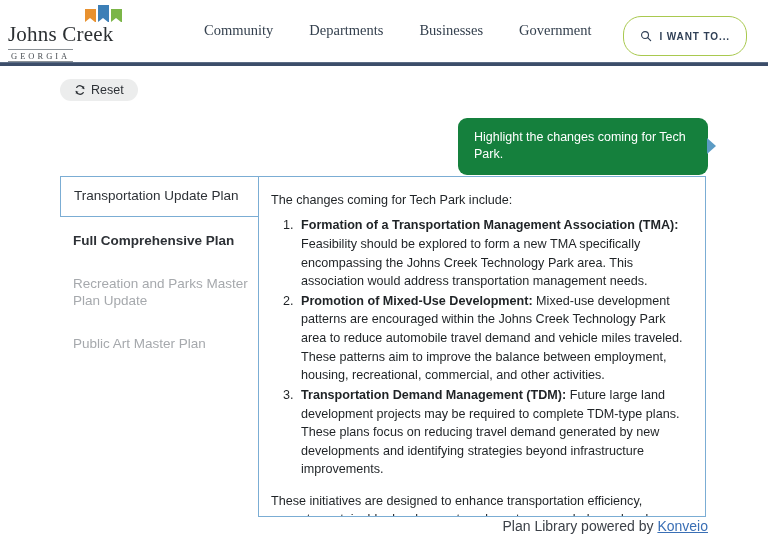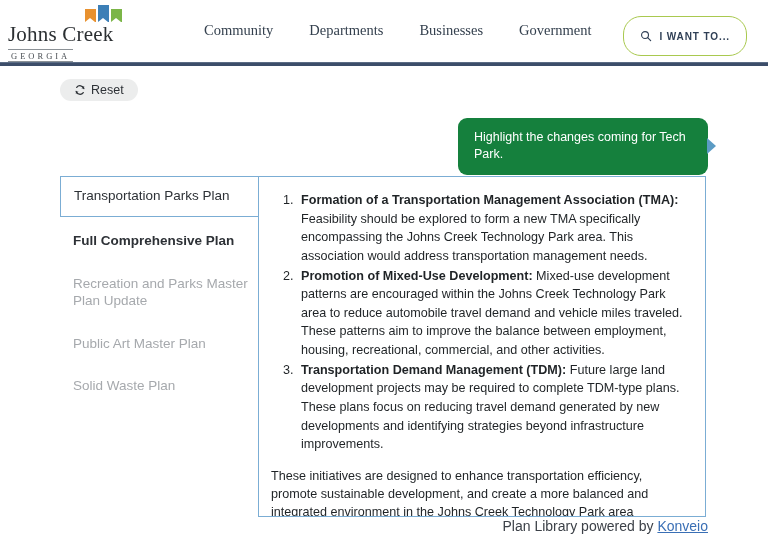--- a/index.html
+++ b/index.html
@@ -287,29 +287,29 @@
     <path d="M2.4 13.4l0.2-3.7 3.5 0.6z" fill="#2d3136"></path>
   </svg>
   <span class="reset-label">Reset</span>
 </div>
 
 <div class="user-bubble-wrap">
   <div class="user-bubble">Highlight the changes coming for Tech Park.</div>
 </div>
 
 <div class="plan-sidebar">
-  <div class="plan-item selected">Transportation Parks Plan</div>
+  <div class="plan-item selected">Transportation Update Plan</div>
   <div class="plan-item active">Full Comprehensive Plan</div>
   <div class="plan-item muted">Recreation and Parks Master Plan Update</div>
   <div class="plan-item muted">Public Art Master Plan</div>
-  <div class="plan-item muted">Solid Waste Plan</div>
 </div>
 
 <div class="answer-panel">
 
+  <p class="answer-lead">The changes coming for Tech Park include:</p>
 
   <ol class="answer-list">
     <li>
       <b>Formation of a Transportation Management Association (TMA):</b><span> Feasibility should be explored to form a new TMA specifically encompassing the Johns Creek Technology Park area. This association would address transportation management needs.</span>
     </li>
     <li>
       <b>Promotion of Mixed-Use Development:</b><span> Mixed-use development patterns are encouraged within the Johns Creek Technology Park area to reduce automobile travel demand and vehicle miles traveled. These patterns aim to improve the balance between employment, housing, recreational, commercial, and other activities.</span>
     </li>
     <li>
       <b>Transportation Demand Management (TDM):</b><span> Future large land development projects may be required to complete TDM-type plans. These plans focus on reducing travel demand generated by new developments and identifying strategies beyond infrastructure improvements.</span>

